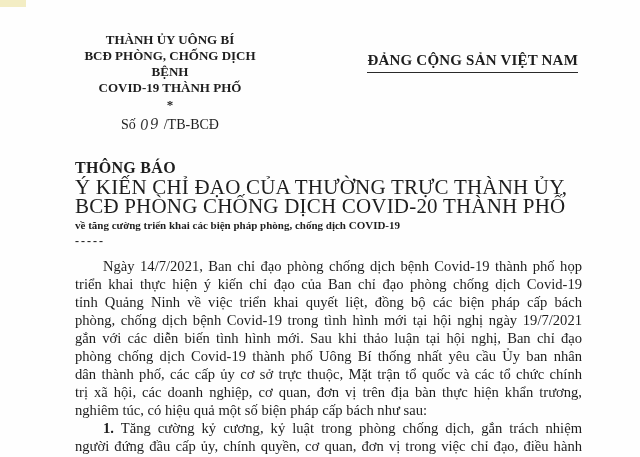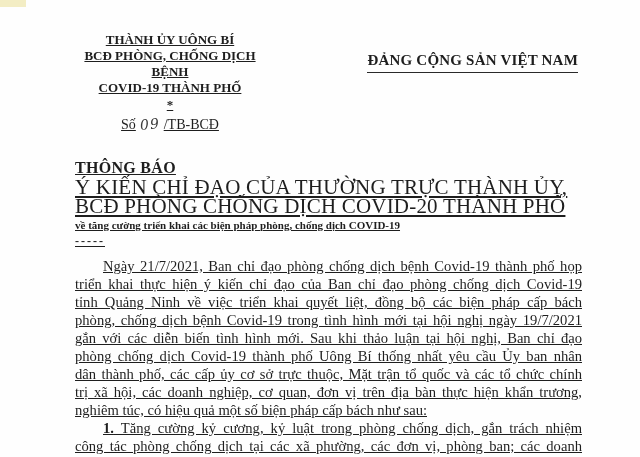--- a/index.html
+++ b/index.html
@@ -4,21 +4,20 @@
 <style>
   html,body{margin:0;padding:0;background:#e8e8e8;}
   .page{
     position:relative;
     width:640px;height:457px;
     background:#fefefe;
     overflow:hidden;
     font-family:"Liberation Serif","DejaVu Serif",serif;
     color:#1e1e1e;
     margin:0 auto;
-    text-decoration:underline;
   }
   .corner-mark{
     position:absolute;top:0;left:0;
     width:26px;height:7px;
     background:#f3edc4;
   }
   
   .header{
     margin-top:32px;
     padding:0 62px 0 74px;
@@ -150,29 +149,30 @@
   <div class="title-block">
     <div class="title-kind">THÔNG BÁO</div>
     <div class="title-caps">Ý KIẾN CHỈ ĐẠO CỦA THƯỜNG TRỰC THÀNH ỦY,</div>
     <div class="title-caps">BCĐ PHÒNG CHỐNG DỊCH COVID-20 THÀNH PHỐ</div>
     <div class="title-subtitle">về tăng cường triển khai các biện pháp phòng, chống dịch COVID-19</div>
     <div class="title-divider">-----</div>
   </div>
 
   <div class="doc-body">
       <div class="para">
-        <div class="bline indent">Ngày 21/7/2021, Ban chỉ đạo phòng chống dịch bệnh Covid-19 thành phố họp</div>
+        <div class="bline indent">Ngày 14/7/2021, Ban chỉ đạo phòng chống dịch bệnh Covid-19 thành phố họp</div>
         <div class="bline">triển khai thực hiện ý kiến chỉ đạo của Ban chỉ đạo phòng chống dịch Covid-19</div>
         <div class="bline">tỉnh Quảng Ninh về việc triển khai quyết liệt, đồng bộ các biện pháp cấp bách</div>
         <div class="bline">phòng, chống dịch bệnh Covid-19 trong tình hình mới tại hội nghị ngày 19/7/2021</div>
         <div class="bline">gắn với các diễn biến tình hình mới. Sau khi thảo luận tại hội nghị, Ban chỉ đạo</div>
         <div class="bline">phòng chống dịch Covid-19 thành phố Uông Bí thống nhất yêu cầu Ủy ban nhân</div>
         <div class="bline">dân thành phố, các cấp ủy cơ sở trực thuộc, Mặt trận tổ quốc và các tổ chức chính</div>
         <div class="bline">trị xã hội, các doanh nghiệp, cơ quan, đơn vị trên địa bàn thực hiện khẩn trương,</div>
         <div class="bline lastline">nghiêm túc, có hiệu quả một số biện pháp cấp bách như sau:</div>
       </div>
       <div class="para">
         <div class="bline indent"><b>1.</b> Tăng cường kỷ cương, kỷ luật trong phòng chống dịch, gắn trách nhiệm</div>
+        <div class="bline">người đứng đầu cấp ủy, chính quyền, cơ quan, đơn vị trong việc chỉ đạo, điều hành</div>
         <div class="bline">công tác phòng chống dịch tại các xã phường, các đơn vị, phòng ban; các doanh</div>
       </div>
     </div>
 
 </div>
 
 </body></html>

